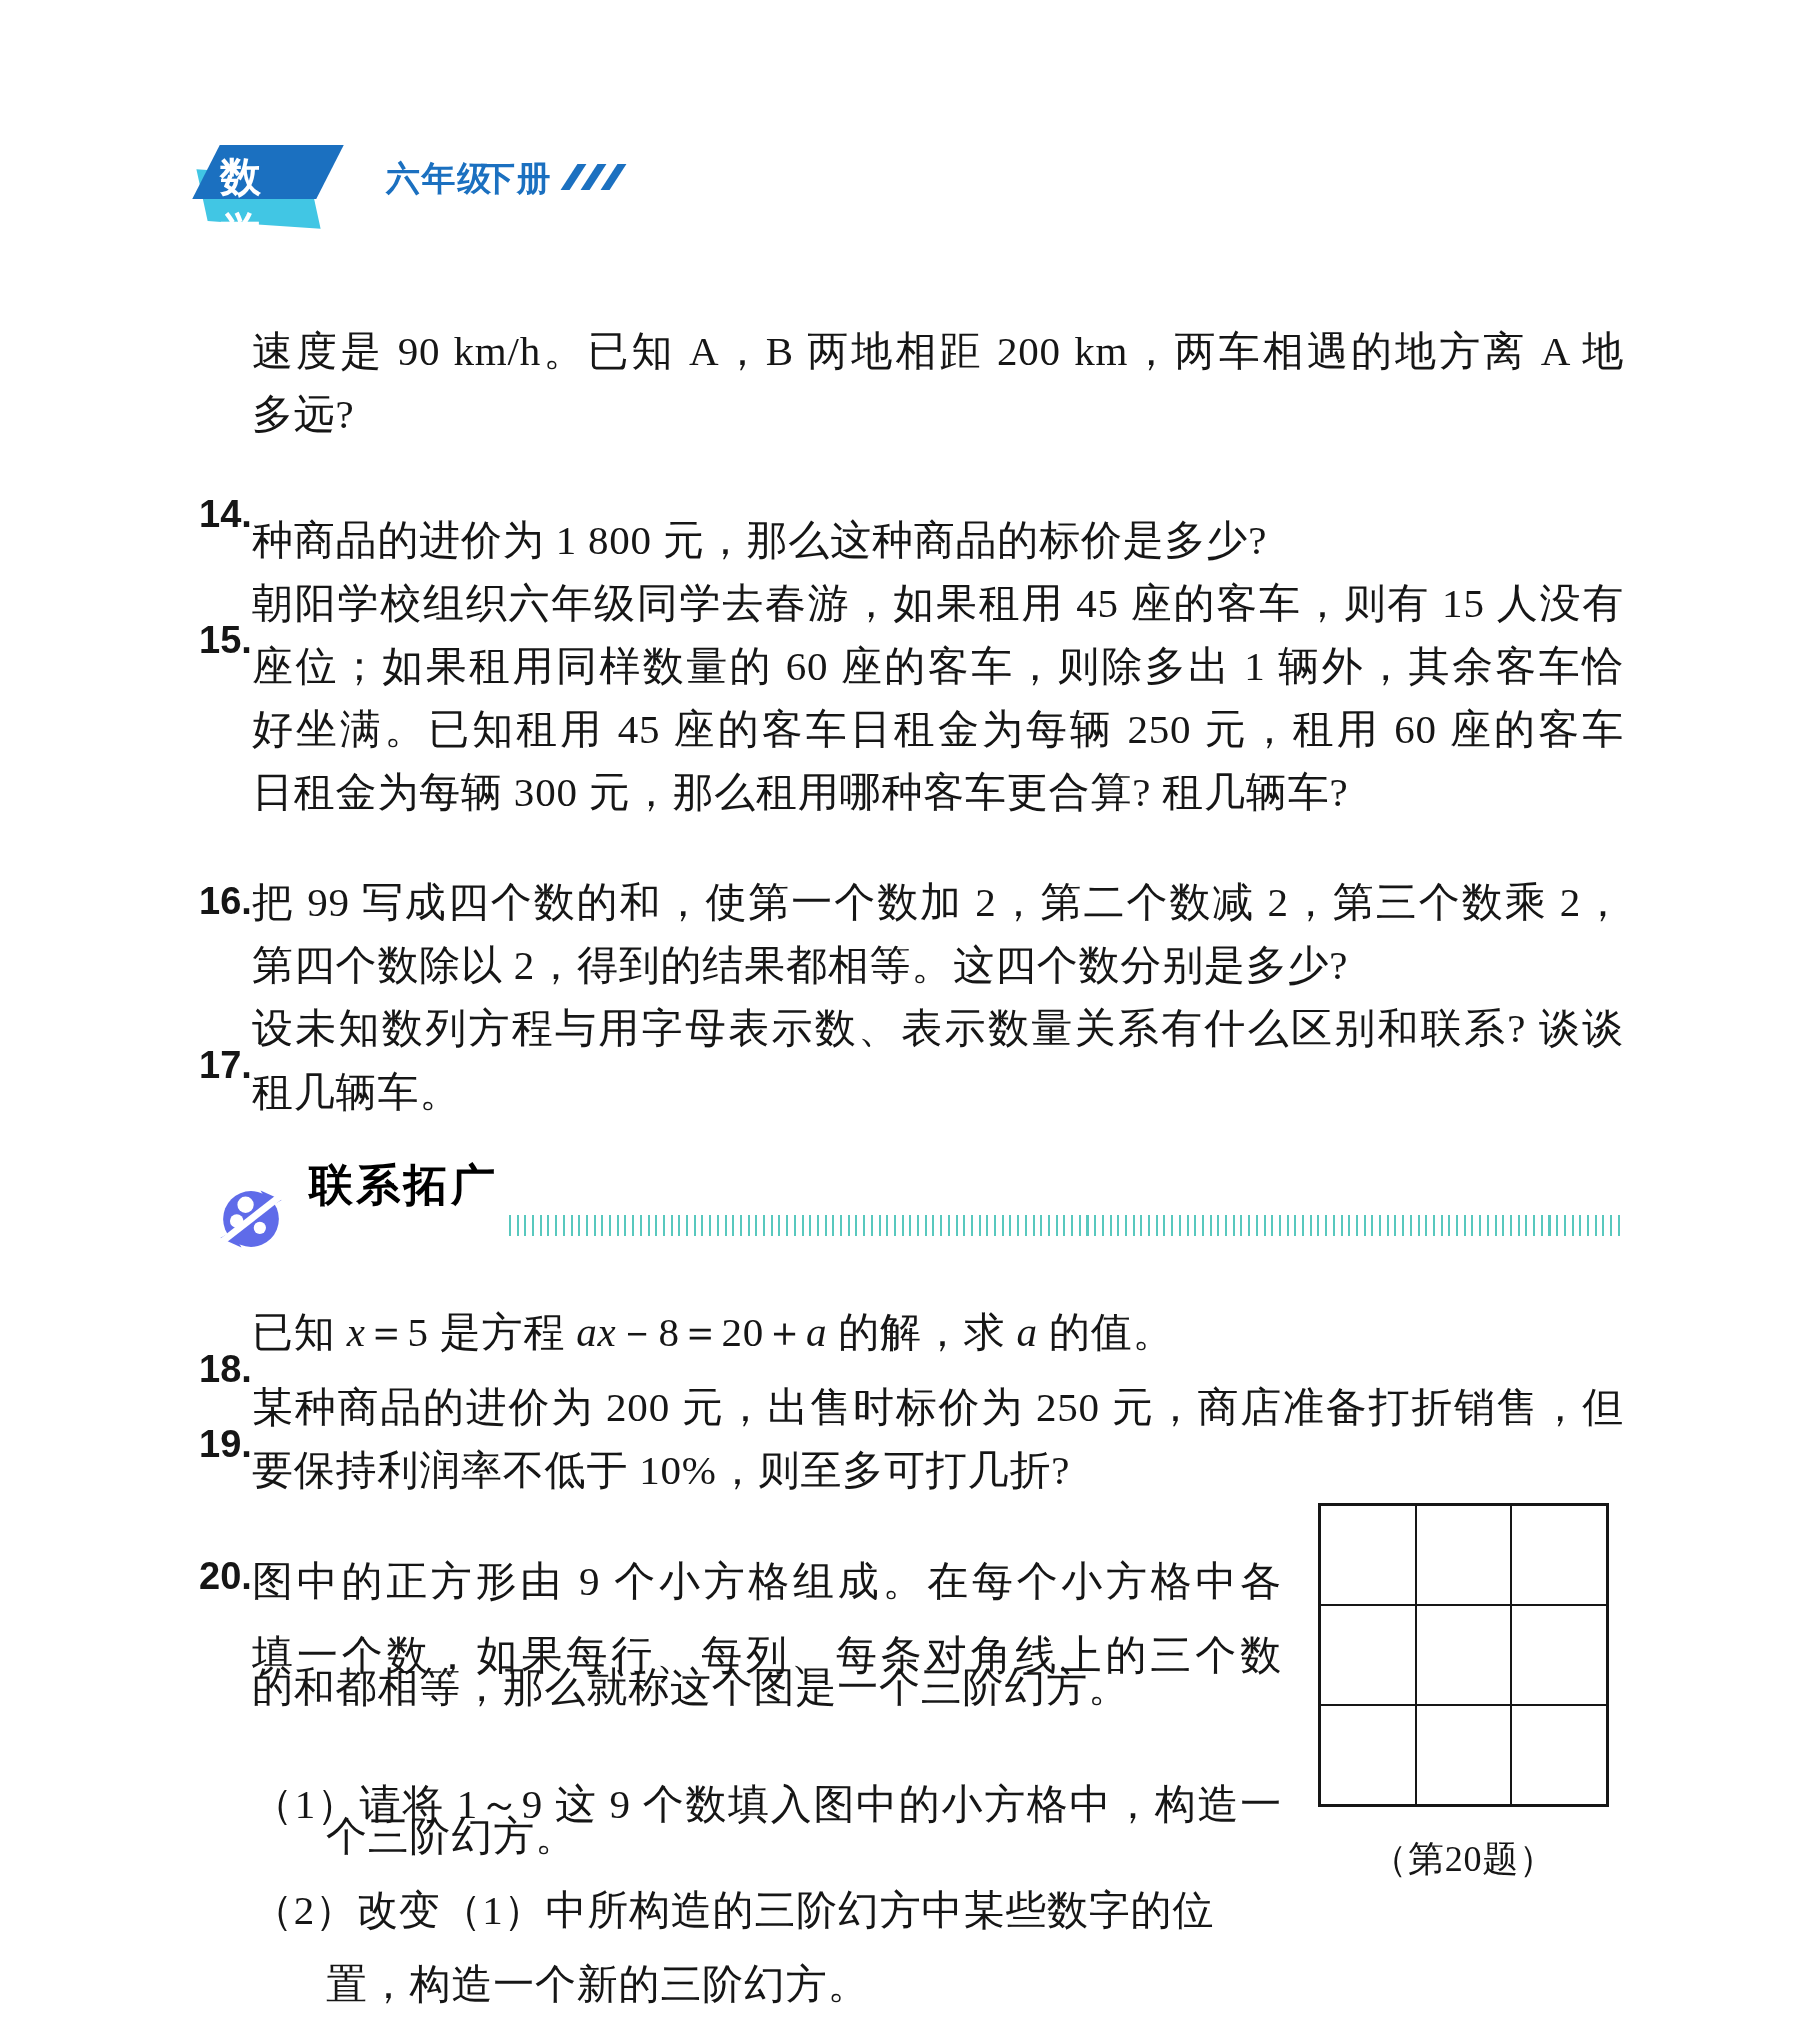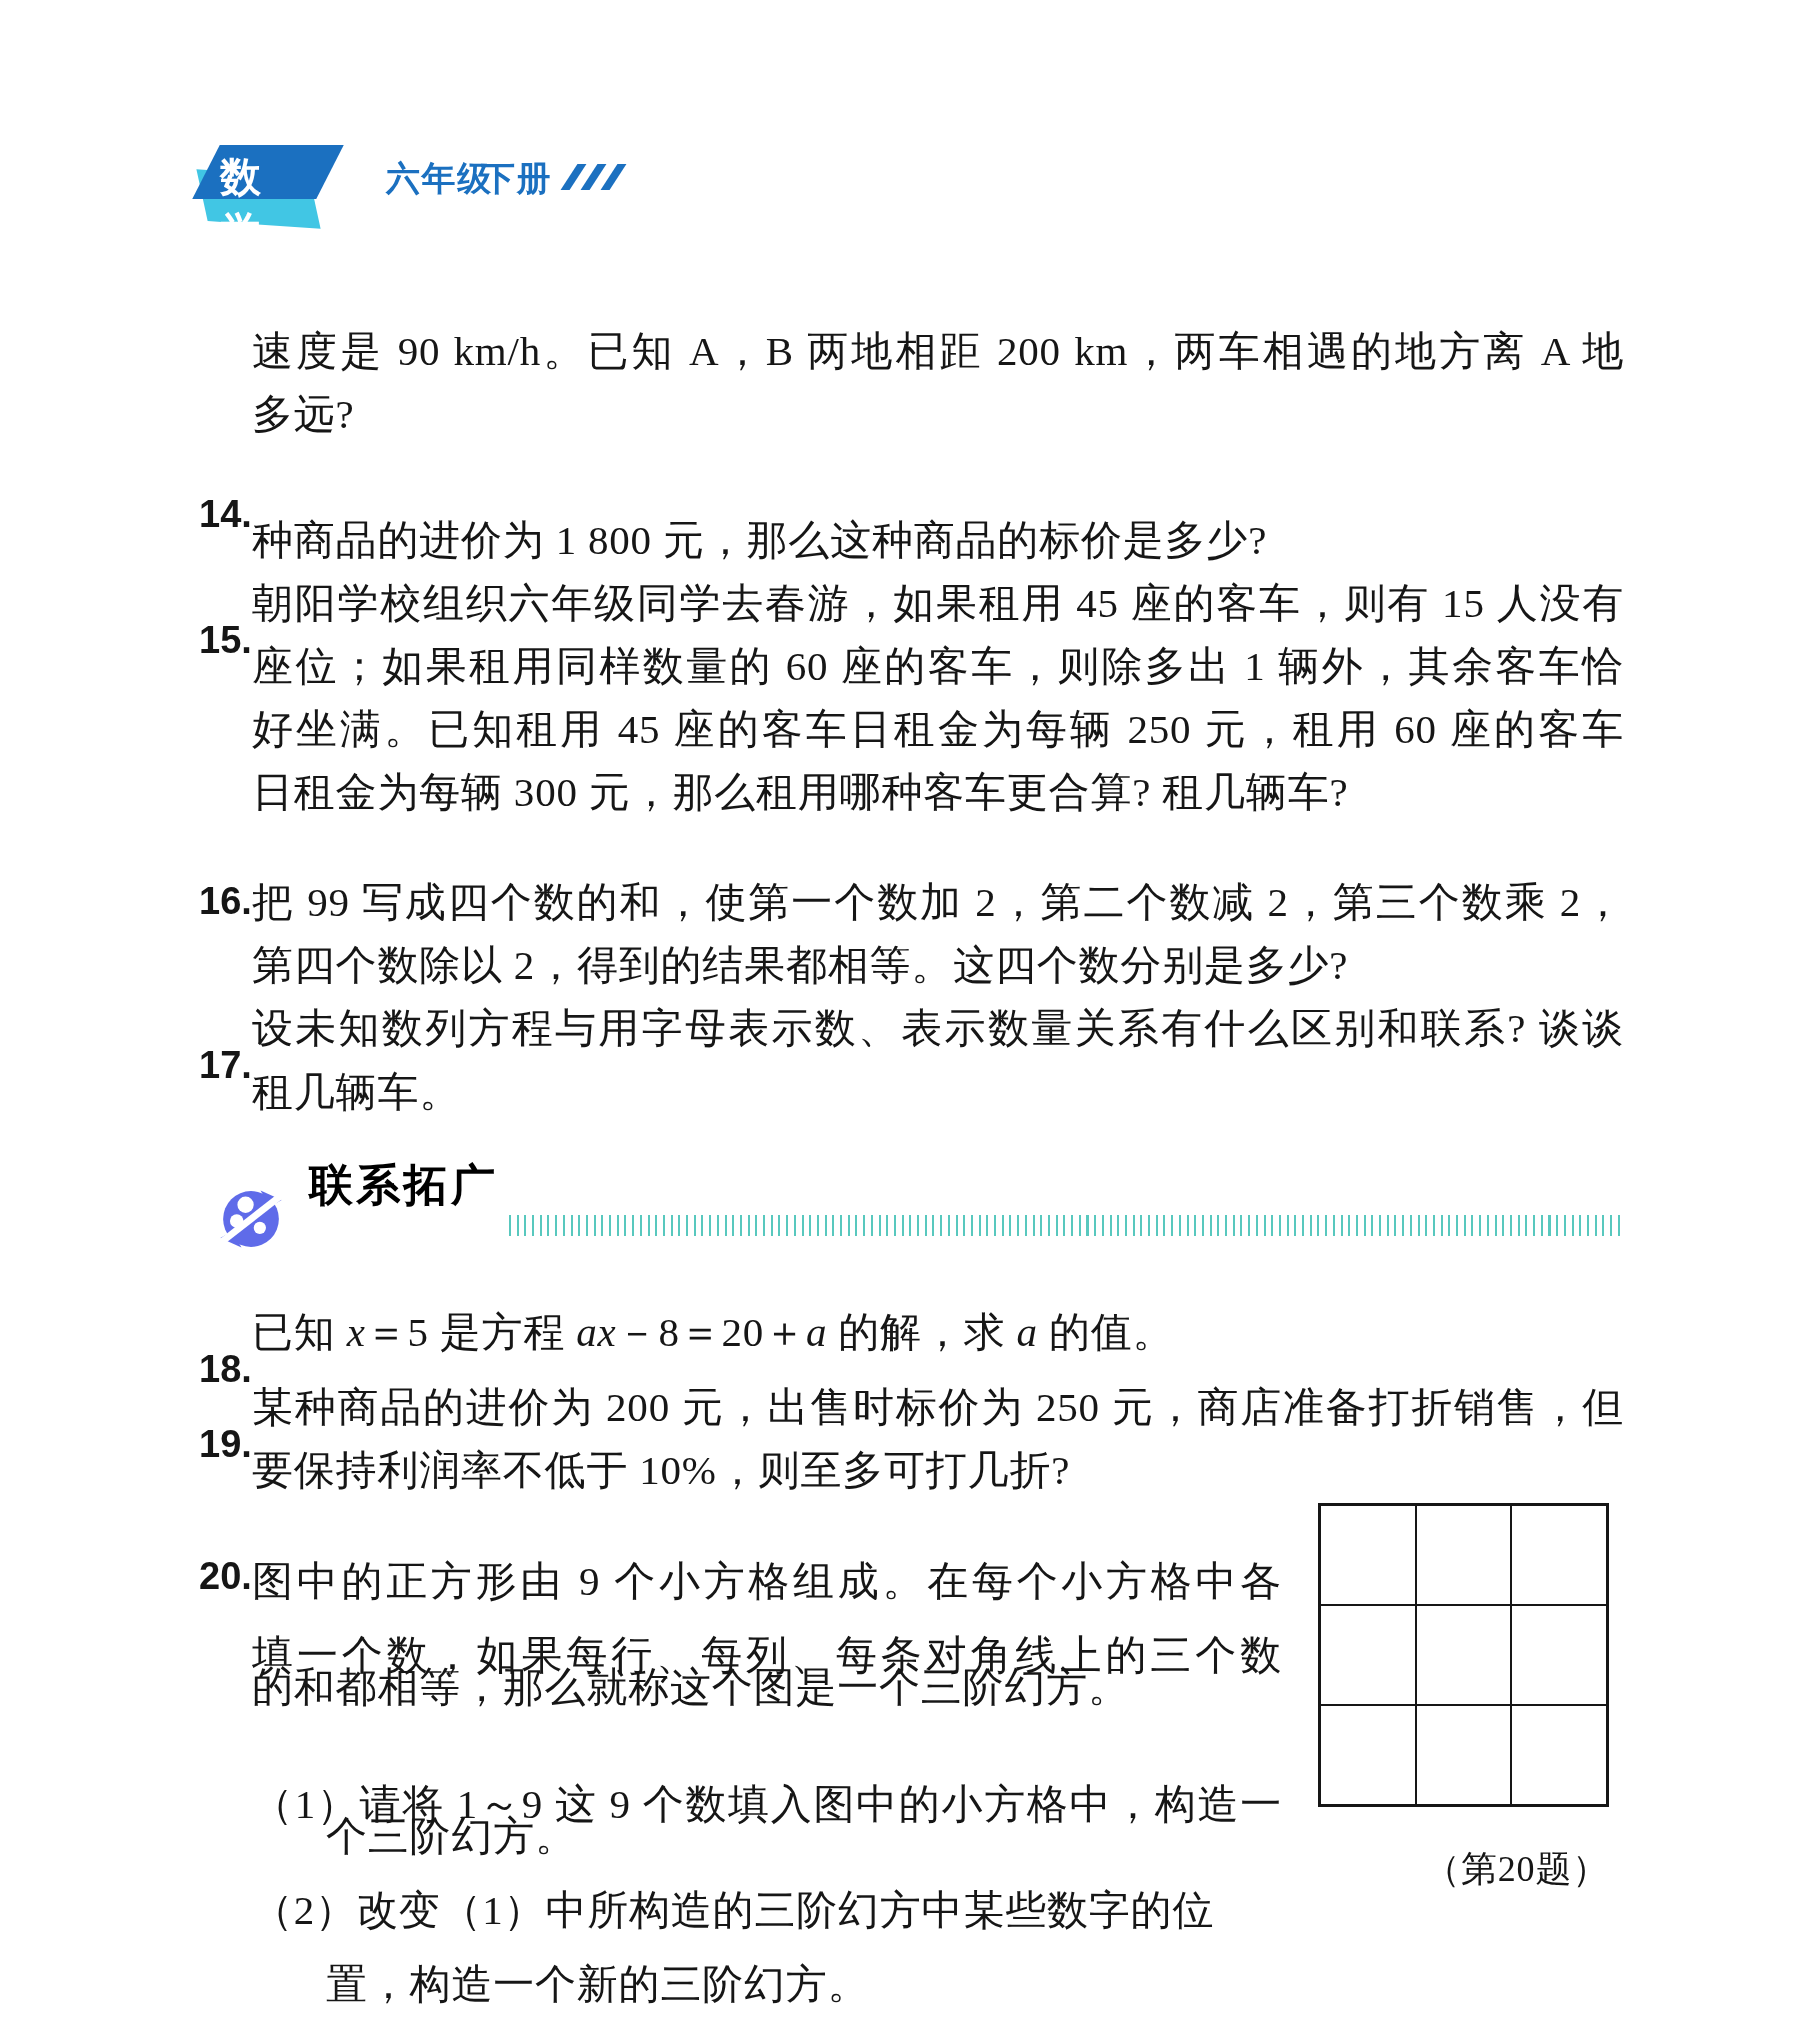--- a/index.html
+++ b/index.html
@@ -39,21 +39,21 @@
   .sec-ruler{position:absolute;left:509px;top:1215px;width:1115px;height:21px;
     background:repeating-linear-gradient(90deg,#58c8be 0,#58c8be 2px,
       rgba(0,0,0,0) 2px,rgba(0,0,0,0) 7.7px);}
   
   .magic-grid{position:absolute;left:1318px;top:1503px;width:291px;height:304px;
     box-sizing:border-box;border:2px solid #161616;display:grid;
     grid-template-columns:repeat(3,1fr);grid-template-rows:repeat(3,1fr);
     background:#ffffff;}
   .magic-grid .cell{box-sizing:border-box;border:1px solid #161616;background:#fff;}
   .fig-caption{position:absolute;left:1318px;top:1835px;width:291px;
-    text-align:right;font-size:36px;letter-spacing:0.8px;margin-top:10px;}
+    text-align:center;font-size:36px;letter-spacing:0.8px;}
 </style>
 </head>
 <body>
 
 <div class="page">
 
   <div>
     <div class="logo-cyan"></div>
     <div class="logo-blue"></div>
     <div class="logo-text">数 学</div>

